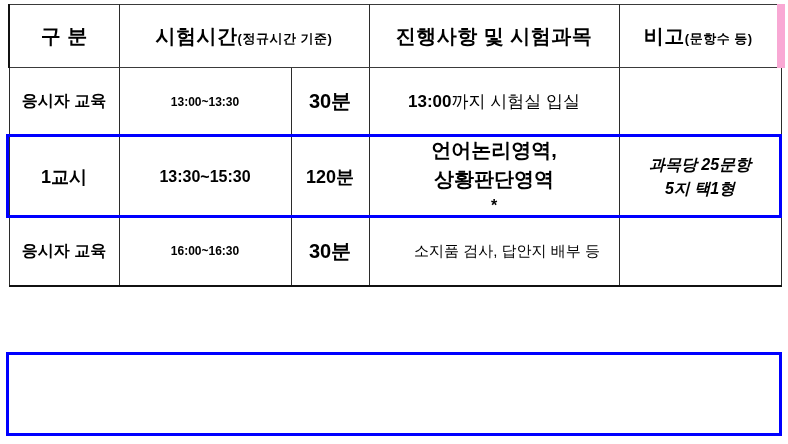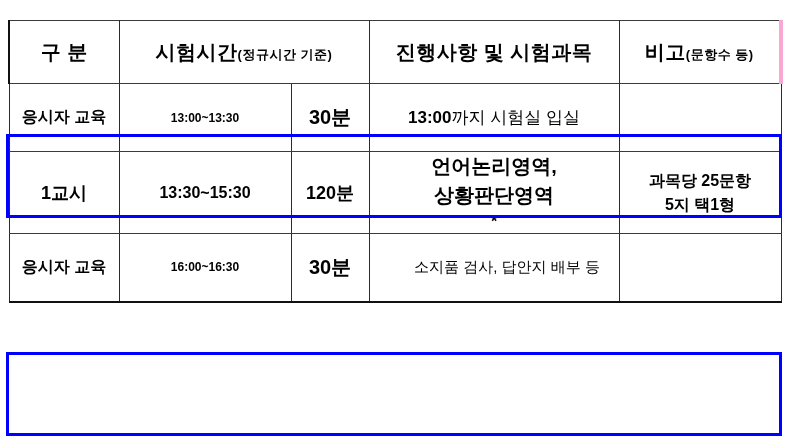--- a/index.html
+++ b/index.html
@@ -18,21 +18,21 @@
   .sheet {
     position: relative;
     width: 788px;
     height: 444px;
     box-sizing: border-box;
   }
 
   table.schedule {
     position: absolute;
     left: 8px;
-    top: 20px;
+    top: 4px;
     width: 772px;
     border-collapse: collapse;
     table-layout: fixed;
   }
 
   table.schedule col.c-div      { width: 110px; }
   table.schedule col.c-time     { width: 172px; }
   table.schedule col.c-dur      { width: 78px; }
   table.schedule col.c-content  { width: 250px; }
   table.schedule col.c-remark   { width: 162px; }
@@ -53,21 +53,21 @@
   thead th {
     background: #c3d2e9;
     font-weight: bold;
     font-size: 20px;
     letter-spacing: 0.5px;
     height: 62px;
     border-top: 3px solid #111111;
     border-bottom: 2px solid #111111;
   }
   thead th:first-child { border-left: 2px solid #111111; }
-  thead th:last-child  { border-right: 4px solid #f9a8d4; }
+  thead th:last-child  { border-right: 8px solid #f9a8d4; }
 
   .hdr-main { font-size: 20px; font-weight: bold; }
   .hdr-sub  { font-size: 13px; font-weight: bold; }
 
   
   tbody tr { height: 68px; }
 
   td.col-div {
     font-size: 16px;
     font-weight: bold;
@@ -83,20 +83,21 @@
   }
   td.col-content {
     font-size: 17px;
     font-weight: bold;
   }
   td.col-remark {
     font-size: 15px;
     font-weight: bold;
     border-right: 2px solid #111111;
     line-height: 1.45;
+    font-style: italic;
   }
 
   
   tr.emph { height: 82px; }
   tr.emph td.col-div     { font-size: 18px; font-weight: bold; }
   tr.emph td.col-time    { font-size: 16px; font-weight: bold; }
   tr.emph td.col-dur     { font-size: 18px; font-weight: bold; }
   tr.emph td.col-content { font-size: 20px; font-weight: bold; line-height: 1.45; }
   tr.emph td.col-remark  { font-size: 16px; font-weight: bold; line-height: 1.5; }
 

